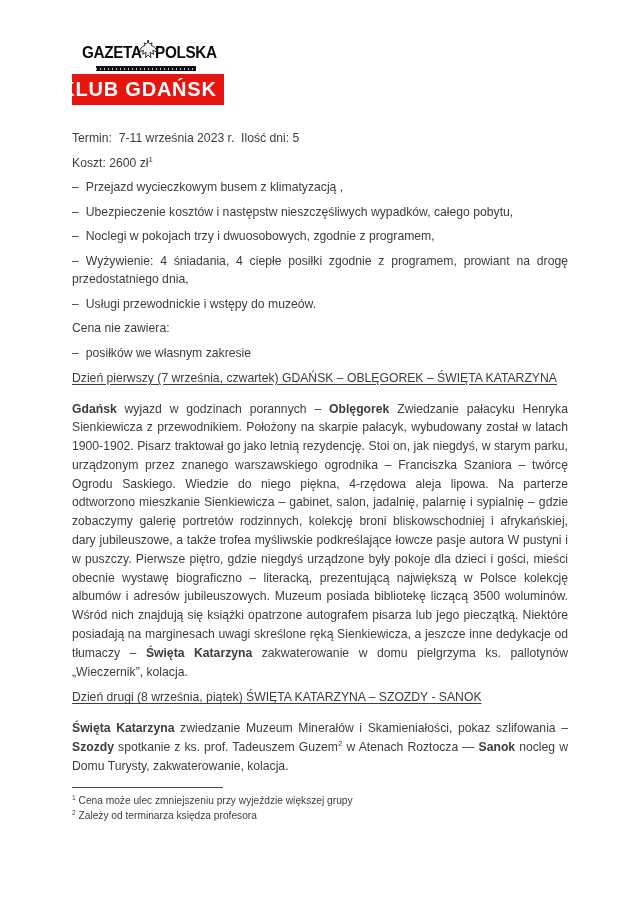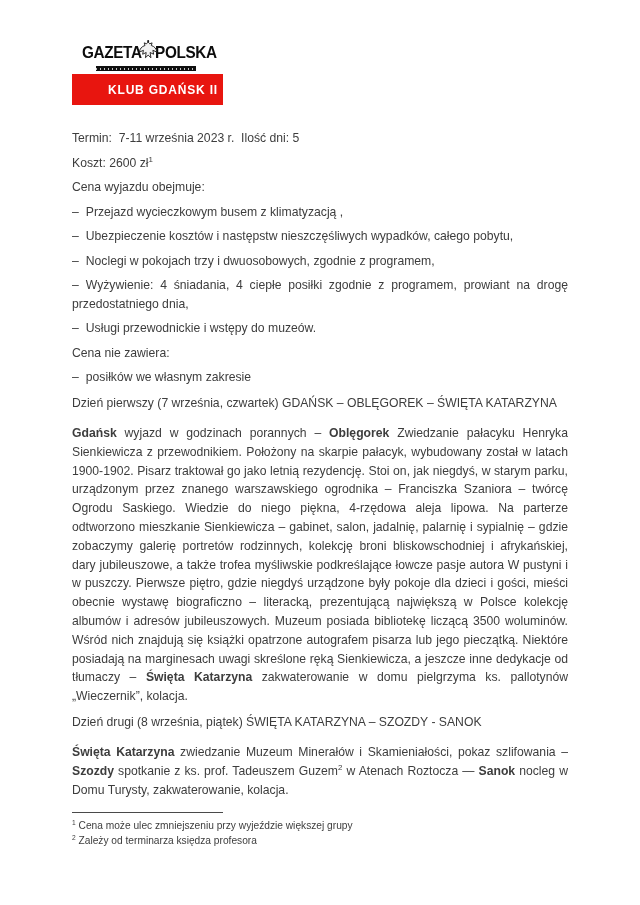--- a/index.html
+++ b/index.html
@@ -25,32 +25,31 @@
     white-space:nowrap;
   }
   .wordmark .eagle{margin:0 -3px;position:relative;top:-1px;}
   .tagline-strip{
     width:100px;height:5px;background:#0f0f0f;margin:1px 0 0 14px;
     background-image:repeating-linear-gradient(90deg,rgba(255,255,255,.75) 0 1px,transparent 1px 4px);
     background-size:100% 2px;background-position:0 1.5px;background-repeat:no-repeat;
   }
   .club-banner{
     margin-top:3px;
-    width:120px;height:31px;
+    width:152px;height:31px;
     display:flex;align-items:center;justify-content:center;
-    color:#ffffff;font-weight:bold;font-size:12px;letter-spacing:0.8px;
+    color:#ffffff;font-weight:bold;font-size:20px;letter-spacing:0.8px;
     white-space:nowrap;
-    padding-left:31px;
   }
   
   .line{margin:0 0 6px 0;line-height:18.5px;white-space:pre-wrap;}
   .bullet{margin:0 0 6px 0;line-height:18.5px;text-align:justify;}
   .bullet .marker{margin-right:7px;}
   .day-heading{margin:7px 0 12px 0;line-height:18.5px;}
-  .day-heading .u{text-underline-offset:2px;}
+  .day-heading .u{text-decoration:underline;text-underline-offset:2px;}
   .para{margin:0 0 7px 0;line-height:18.8px;text-align:justify;}
   sup{font-size:0.65em;line-height:0;}
   
   .footnotes{margin-top:12px;}
   .fn-rule{width:151px;border-top:1px solid #4a4a4a;margin-bottom:5px;}
   .fn{font-size:10.2px;line-height:15px;margin:0;}
 </style>
 </head>
 <body>
 
@@ -72,21 +71,20 @@
     </div>
     <div class="club-banner" style="background: rgb(232, 21, 15);">
       <span>KLUB GDAŃSK II</span>
     </div>
   </header>
 
   <main>
     <p class="line">Termin:  7-11 września 2023 r.  Ilość dni: 5</p>
     <p class="line"><span>Koszt: 2600 zł</span><sup>1</sup></p>
 
-    <p class="line">Cena wyjazdu obejmuje:</p>
 
     <p class="bullet"><span class="marker">–</span><span>Przejazd wycieczkowym busem z klimatyzacją ,</span></p>
     <p class="bullet"><span class="marker">–</span><span>Ubezpieczenie kosztów i następstw nieszczęśliwych wypadków, całego pobytu,</span></p>
     <p class="bullet"><span class="marker">–</span><span>Noclegi  w pokojach trzy i dwuosobowych, zgodnie z programem,</span></p>
     <p class="bullet"><span class="marker">–</span><span>Wyżywienie: 4 śniadania, 4 ciepłe posiłki zgodnie z programem, prowiant na drogę przedostatniego dnia,</span></p>
     <p class="bullet"><span class="marker">–</span><span>Usługi przewodnickie i wstępy do muzeów.</span></p>
 
     <p class="line">Cena nie zawiera:</p>
     <p class="bullet"><span class="marker">–</span><span>posiłków we własnym zakresie</span></p>
 

